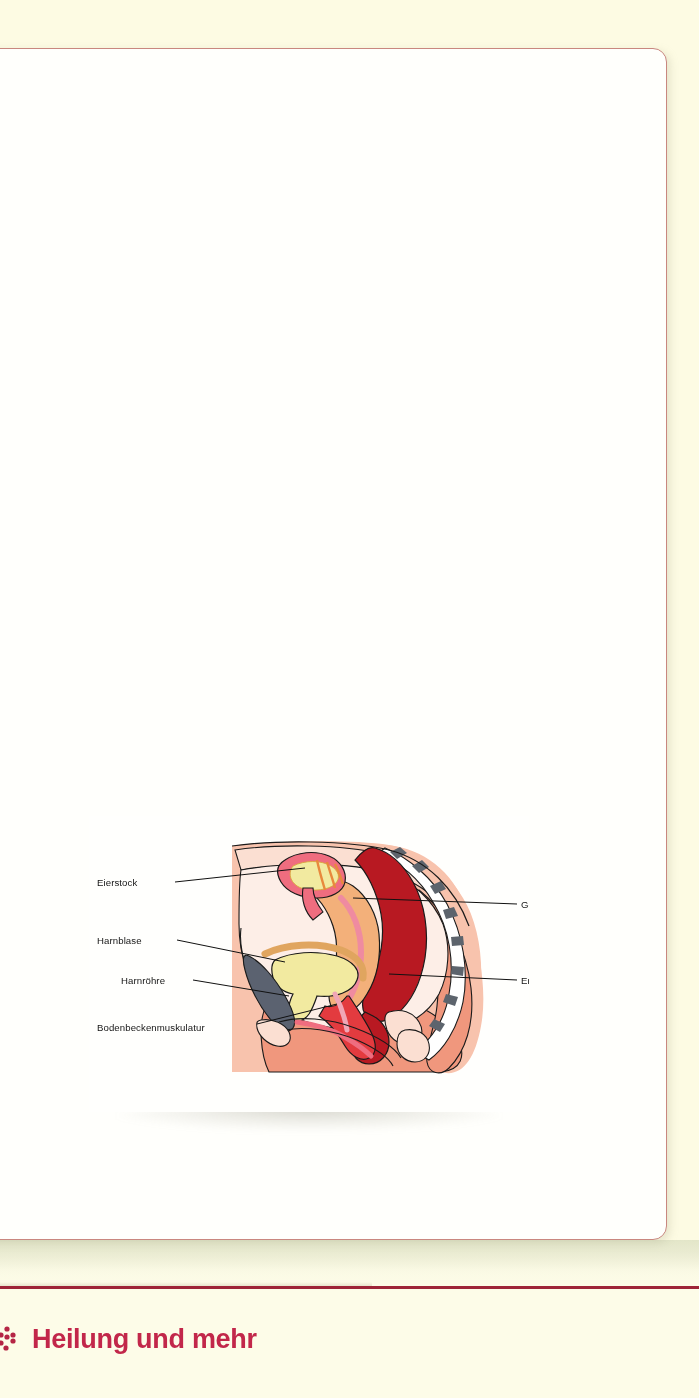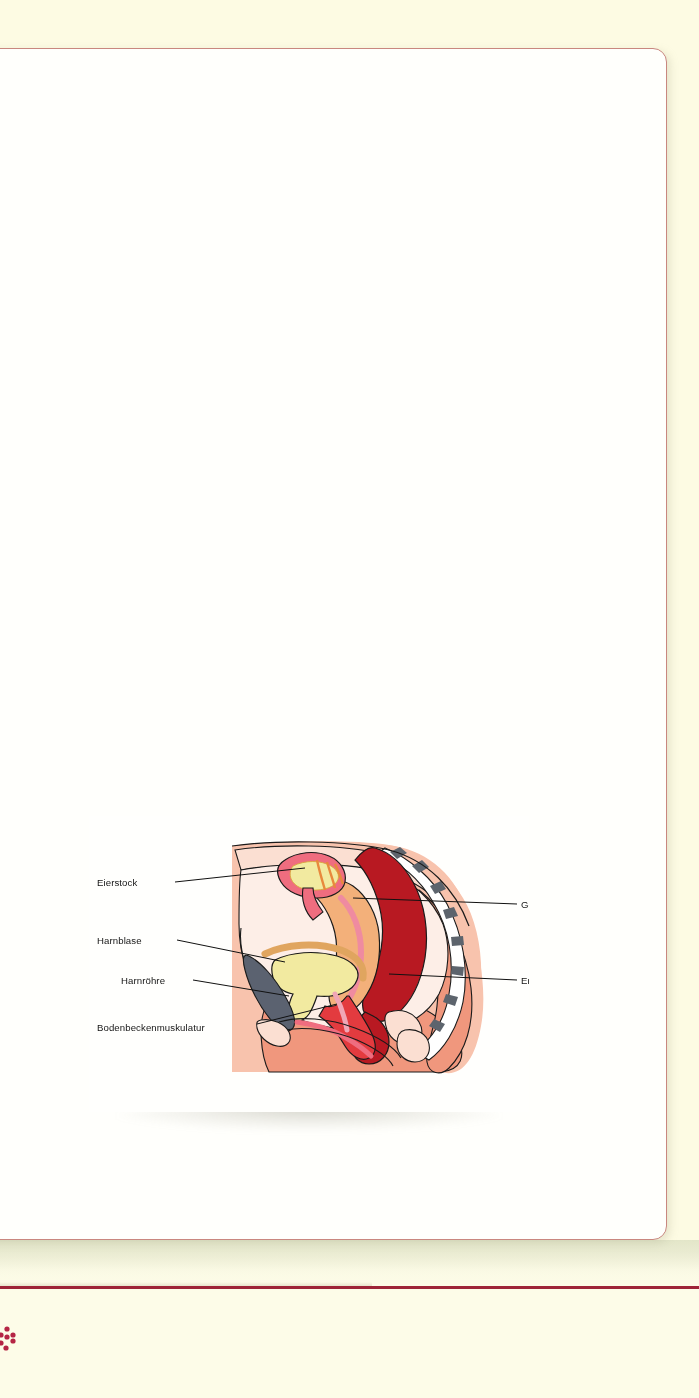--- a/index.html
+++ b/index.html
@@ -280,13 +280,14 @@
   <svg class="brand-dots" viewBox="0 0 28 30" xmlns="http://www.w3.org/2000/svg">
     <circle cx="15" cy="5" r="2.6" fill="#b52545"></circle>
     <circle cx="21" cy="11" r="2.6" fill="#b52545"></circle>
     <circle cx="9" cy="11" r="2.6" fill="#b52545"></circle>
     <circle cx="15" cy="13" r="2.6" fill="#b52545"></circle>
     <circle cx="21" cy="17" r="2.6" fill="#b52545"></circle>
     <circle cx="3" cy="14" r="2.6" fill="#b52545"></circle>
     <circle cx="9" cy="19" r="2.6" fill="#b52545"></circle>
     <circle cx="14" cy="24" r="2.6" fill="#b52545"></circle>
   </svg>
+  <span class="brand-text">Heilung und mehr</span>
 </div>
 
 </body></html>

